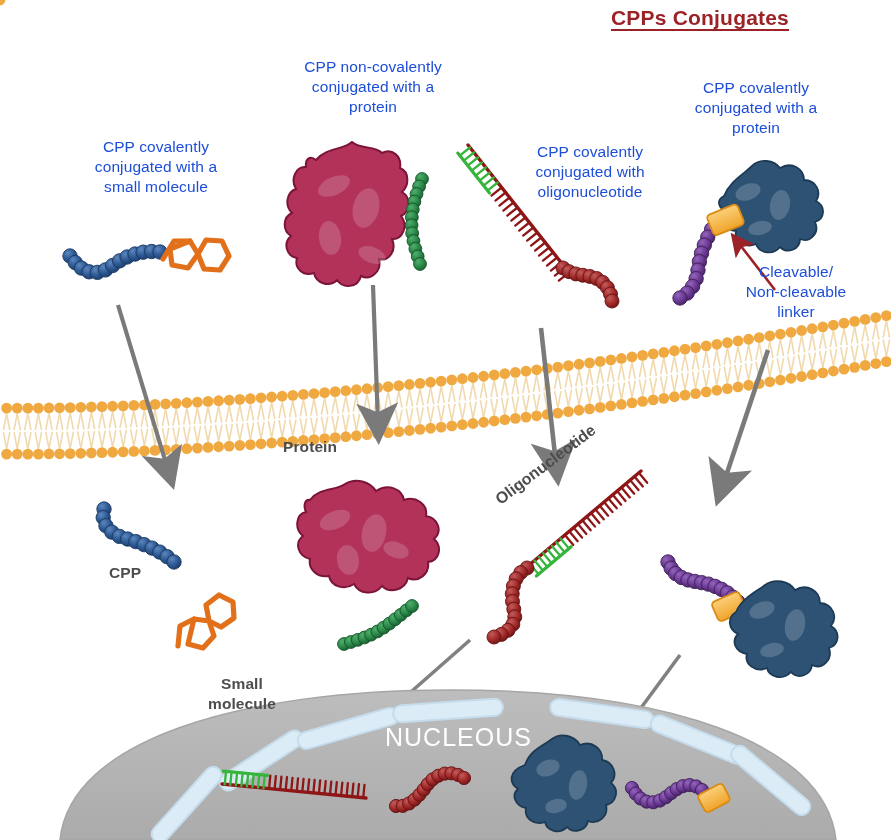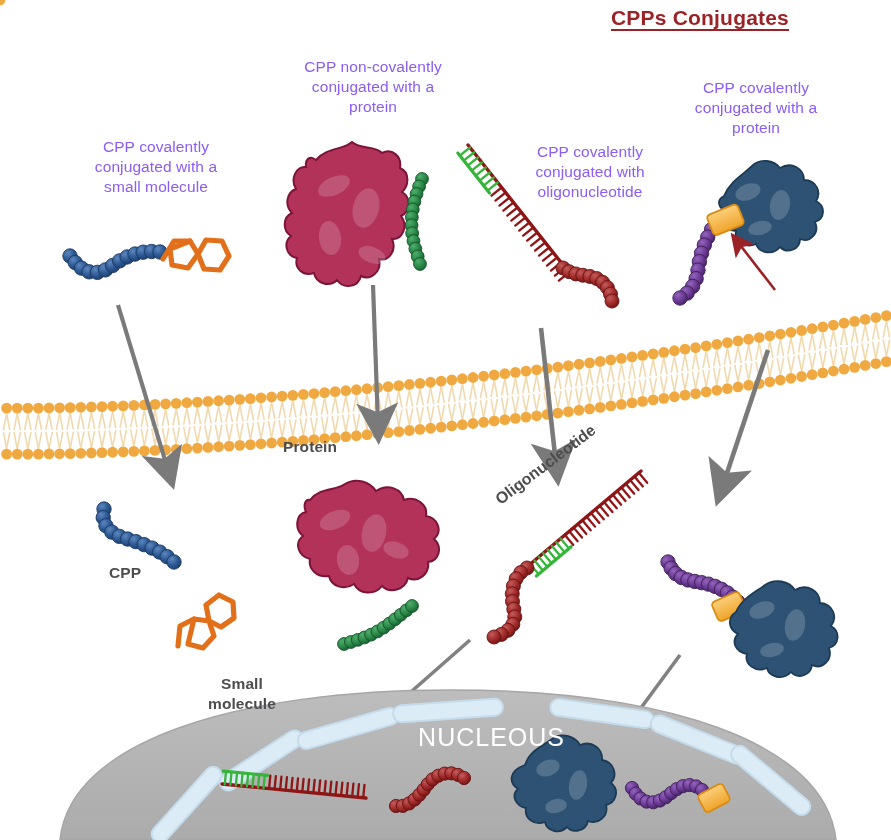--- a/index.html
+++ b/index.html
@@ -18,21 +18,21 @@
     left: 0; top: 0;
     width: 891px; height: 788px;
   }
   svg.layer {
     position: absolute;
     left: 0; top: 0;
     width: 891px; height: 840px;
   }
   .lbl {
     position: absolute;
-    color: #8b5cf6;
+    color: #1d4ed8;
     font-size: 15.5px;
     line-height: 1.28;
     text-align: center;
     white-space: pre-line;
     letter-spacing: 0.1px;
   }
   .lbl-bold {
     font-weight: bold;
     color: #4d4d4f;
     font-size: 15.5px;
@@ -54,21 +54,21 @@
   #cap-oligo    { left: 505px; top: 142px; width: 170px; }
   #cap-cov-prot { left: 661px; top: 78px;  width: 190px; }
   #cap-linker   { left: 718px; top: 262px; width: 156px; font-size: 15.5px; }
   #lab-cpp      { left: 80px;  top: 563px; width: 90px; text-align: center; }
   #lab-smallmol { left: 182px; top: 650px; width: 120px; text-align: center; margin-top: 24px; }
   #lab-protein  { left: 283px; top: 437px; width: 110px; text-align: left; }
   #lab-nucleous {
     position: absolute;
     left: 385px; top: 723px;
     width: 180px;
-    text-align: right;
+    text-align: left;
     color: #ffffff;
     font-size: 25px;
     letter-spacing: 1px;
   }
   #lab-oligo {
     position: absolute;
     left: 492px; top: 494px;
     width: 160px;
     color: #4d4d4f;
     font-size: 16px;
@@ -1021,20 +1021,23 @@
 small molecule</div>
   <div class="lbl" id="cap-protein">CPP non-covalently
 conjugated with a
 protein</div>
   <div class="lbl" id="cap-oligo">CPP covalently
 conjugated with
 oligonucleotide</div>
   <div class="lbl" id="cap-cov-prot">CPP covalently
 conjugated with a
 protein</div>
+  <div class="lbl" id="cap-linker">Cleavable/
+Non-cleavable
+linker</div>
 
   <div class="lbl lbl-bold" id="lab-cpp">CPP</div>
   <div class="lbl lbl-bold" id="lab-smallmol">Small
 molecule</div>
   <div class="lbl lbl-bold" id="lab-protein">Protein</div>
   <div id="lab-oligo">Oligonucleotide</div>
   <div id="lab-nucleous">NUCLEOUS</div>
 </div>
 
 </body></html>

